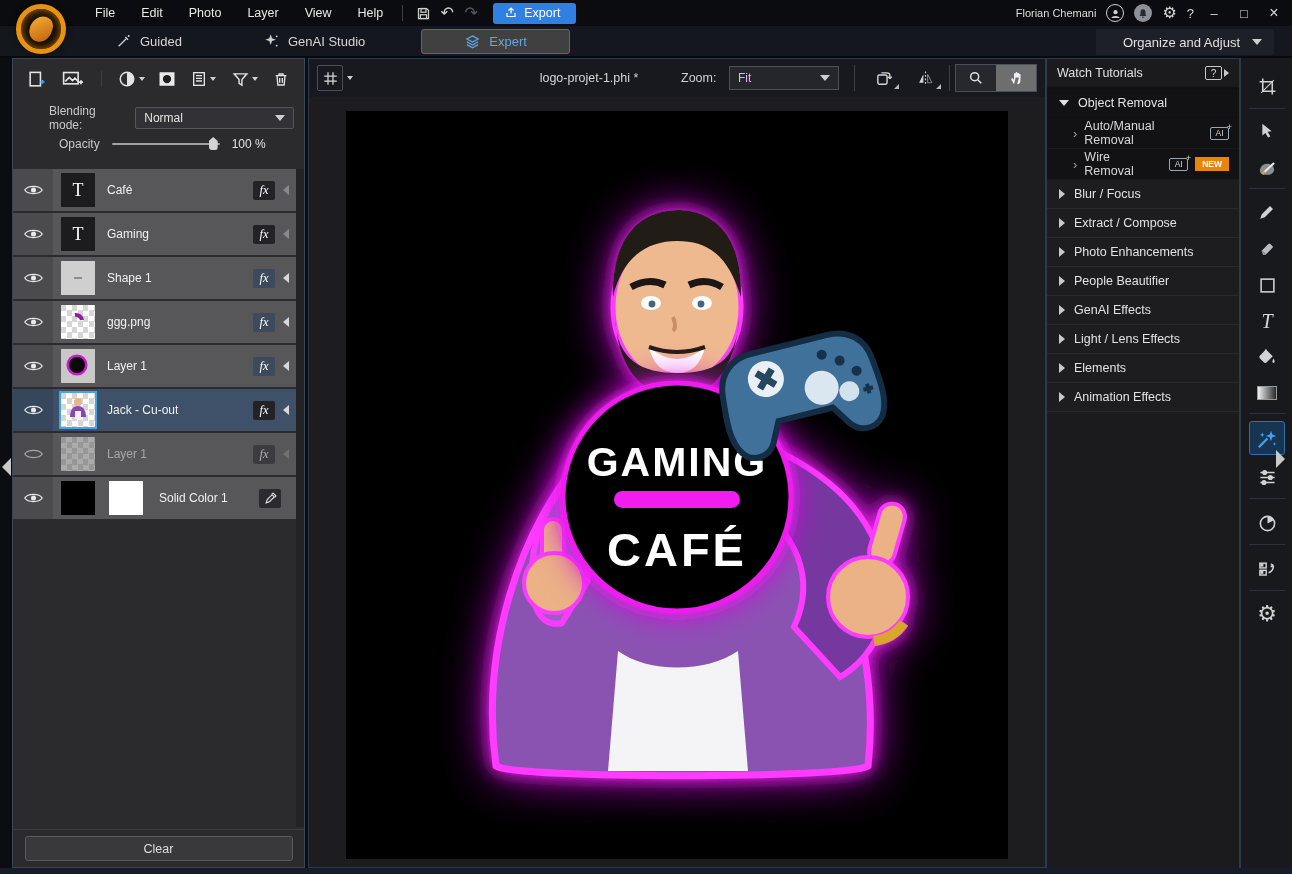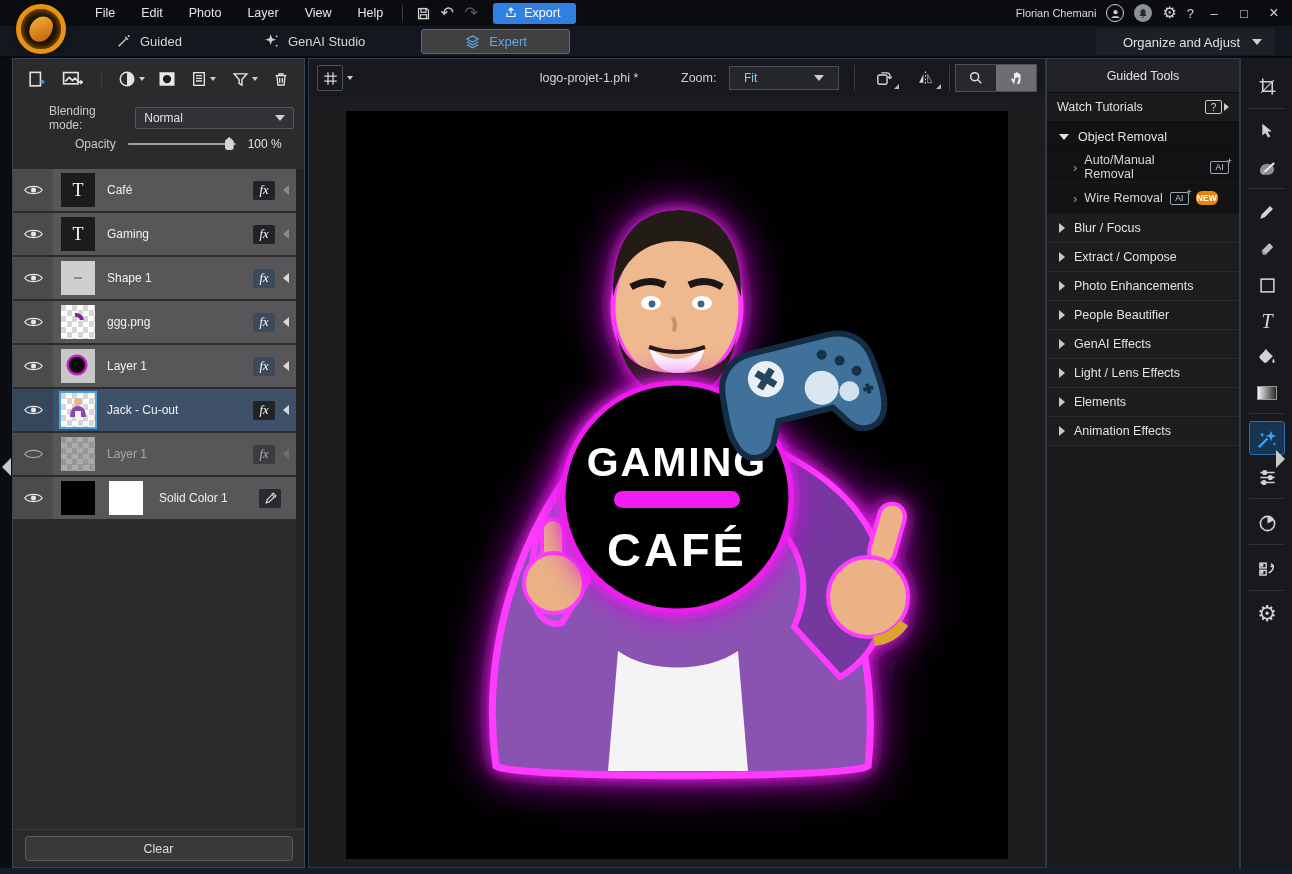--- a/index.html
+++ b/index.html
@@ -108,21 +108,21 @@
 
   
   .canvas-region { position:absolute; left:308px; top:58px; width:738px; bottom:6px; background:#1d1d1f;
                    border:1px solid #2c3a4e; }
   .canvas-toolbar { height:38px; background:#17191f; display:flex; align-items:center; padding:0 8px; position:relative; }
   .grid-btn { width:26px; height:26px; border:1px solid #4a4f58; border-radius:2px; display:flex;
               align-items:center; justify-content:center; color:#d8d8d8; }
   .doc-title { position:absolute; left:150px; width:260px; text-align:center; font-size:12.5px; color:#d6d6d6; }
   .zoom-label { position:absolute; left:372px; font-size:12.5px; color:#cfcfcf; }
   .zoom-select { position:absolute; left:420px; width:110px; height:24px; background:#24262c; border:1px solid #4a4f58;
-                 display:flex; align-items:center; justify-content:space-between; padding:0 14px; font-size:12px; color:#7dd3fc; }
+                 display:flex; align-items:center; justify-content:space-between; padding:0 8px; font-size:12px; color:#f0abfc; }
   .ct-sep { position:absolute; top:6px; width:1px; height:26px; background:#3a3f47; }
   .ct-btn { position:absolute; top:6px; width:36px; height:26px; display:flex; align-items:center; justify-content:center;
             color:#d6d6d6; }
   .corner-nub { position:absolute; right:2px; bottom:2px; width:0; height:0; border-left:5px solid transparent;
                 border-bottom:5px solid #b9b9b9; }
   .zh-group { position:absolute; left:646px; top:5px; width:82px; height:28px; border:1px solid #4a4f58; display:flex; }
   .zh-btn { width:41px; height:26px; display:flex; align-items:center; justify-content:center; background:#26282d; }
   .zh-btn.active { background:#6e6e70; }
   .workspace { position:absolute; left:0; right:0; top:38px; bottom:0; }
   .art-canvas { position:absolute; left:37px; top:14px; width:662px; height:748px; background:#000; }
@@ -141,22 +141,22 @@
   .gp-section { height:29px; display:flex; align-items:center; gap:9px; padding:0 12px; color:#e2e2e2;
                 border-bottom:1px solid #2a2a2c; background:#1d1d1f; }
   .gp-section.open { background:#121214; border-bottom:1px solid #101012; }
   .gp-sub { height:31px; display:flex; align-items:center; gap:7px; padding:0 10px 0 26px; color:#d8d8d8;
             background:#121214; border-bottom:1px solid #1a1a1c; }
   .gp-sub:last-of-type { border-bottom:2px solid #0c0c0e; }
   .sub-chev { color:#9aa0a8; font-size:13px; }
   .ai-badge { width:19px; height:13px; border:1px solid #9aa7b5; border-radius:2px; color:#cdd6e0;
               font-size:8.5px; display:flex; align-items:center; justify-content:center; position:relative; flex:none; }
   .ai-badge::after { content:"+"; position:absolute; right:-4px; top:-6px; font-size:9px; color:#cdd6e0; }
-  .new-badge { background:#ea850c; color:#fff; font-size:8.5px; font-weight:bold; border-radius:6px;
-               padding:2px 1px; flex:none; }
+  .new-badge { background:#ea850c; color:#fff; font-size:8.5px; font-weight:bold; border-radius:0;
+               padding:2px 7px; flex:none; }
 
   
   .tools-rail { position:absolute; left:1240px; top:58px; width:52px; bottom:0; background:#17191d;
                 border-left:1px solid #2c3a4e; }
   .rail-tool { position:absolute; left:0; width:52px; height:36px; display:flex; align-items:center; justify-content:center;
                color:#d2d2d2; }
   .rail-sep { position:absolute; left:8px; width:36px; height:1px; background:#2d3037; }
   .rail-tool.selected { left:8px; width:36px; height:34px; background:#173450; border:1px solid #2f6fad; border-radius:3px; color:#3ea2f2; }
   .edge-right-handle { position:absolute; left:1276px; top:450px; z-index:6; }
   .edge-right-handle .tri-right { border-left-color:#c9c9c9; border-top-width:9px; border-bottom-width:9px; border-left-width:9px; }
@@ -311,21 +311,21 @@
     </div>
 
     <div class="lp-row" style="margin-top:6px">
       <span class="lp-label" style="margin-left:26px">Blending mode:</span>
       <div class="blend-select">
         <span>Normal</span>
         <span class="chev-down"></span>
       </div>
     </div>
     <div class="lp-row">
-      <span class="lp-label" style="margin-left:52px">Opacity</span>
+      <span class="lp-label" style="margin-left:36px">Opacity</span>
       <div class="opacity-track">
         <div class="opacity-thumb"></div>
       </div>
       <span class="opacity-val">100 %</span>
     </div>
 
     <div class="layer-list">
 
       <div class="layer-row">
         <div class="eye-cell">
@@ -575,21 +575,20 @@
             <circle cx="122" cy="30" r="5" fill="#16324a"></circle>
             <circle cx="136" cy="44" r="5" fill="#16324a"></circle>
             <path d="M138,64 h10 M143,59 v10" stroke="#16324a" stroke-width="4"></path>
           </g>
         </svg>
       </div>
     </div>
   </div>
 
   <div class="guided-panel">
-    <div class="gp-header">Guided Tools</div>
     <div class="gp-watch">
       <span>Watch Tutorials</span>
       <span class="wt-ico">
         <span class="wt-box">?</span>
           <span class="wt-play"></span>
       </span>
     </div>
 
     <div class="gp-section open">
       <span class="tri-down"></span>

